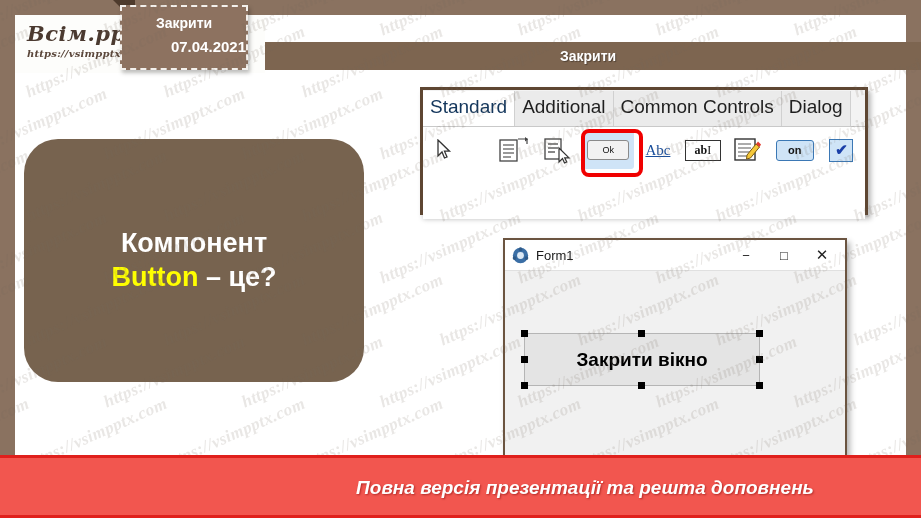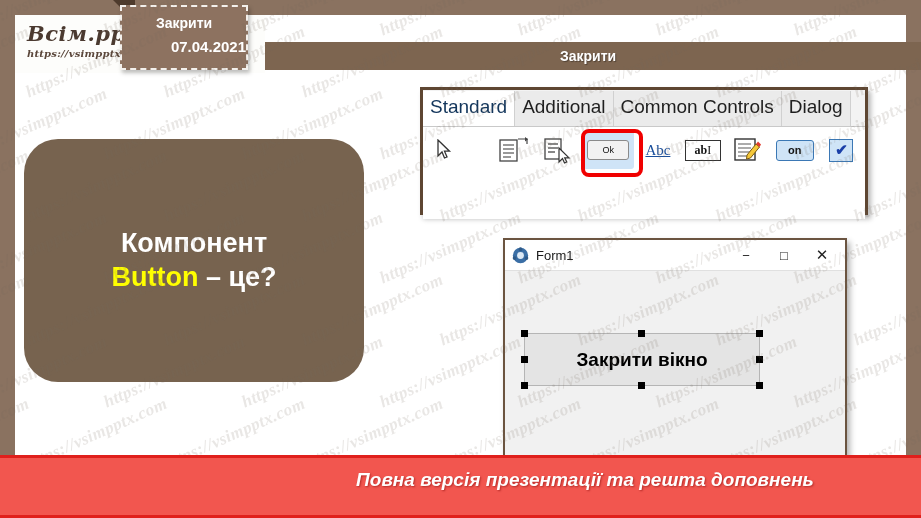--- a/index.html
+++ b/index.html
@@ -417,21 +417,21 @@
     background: #f2564f;
     z-index: 55;
     border-top: 3px solid #e0201c;
     border-bottom: 3px solid #e0201c;
     box-sizing: border-box;
   }
   #banner-inner {
     margin-left: 255px;
     width: 660px;
     text-align: center;
-    padding-top: 10px;
+    padding-top: 18px;
   }
   .banner-line {
     color: #ffffff;
     font-style: italic;
     font-weight: bold;
     font-size: 19px;
     line-height: 1.25;
     text-shadow: 1px 1px 2px rgba(120,0,0,0.5);
   }
 </style>

